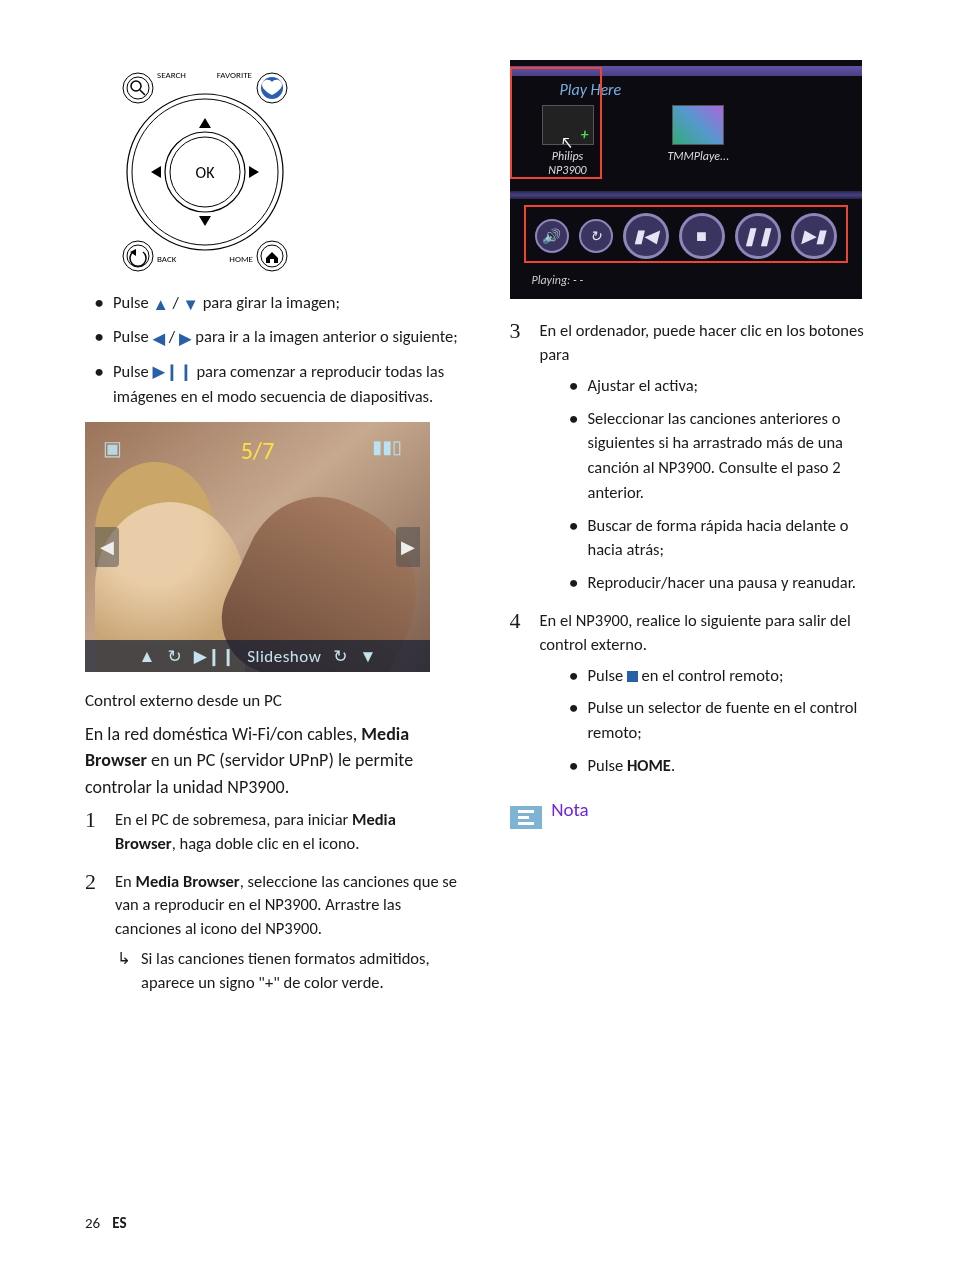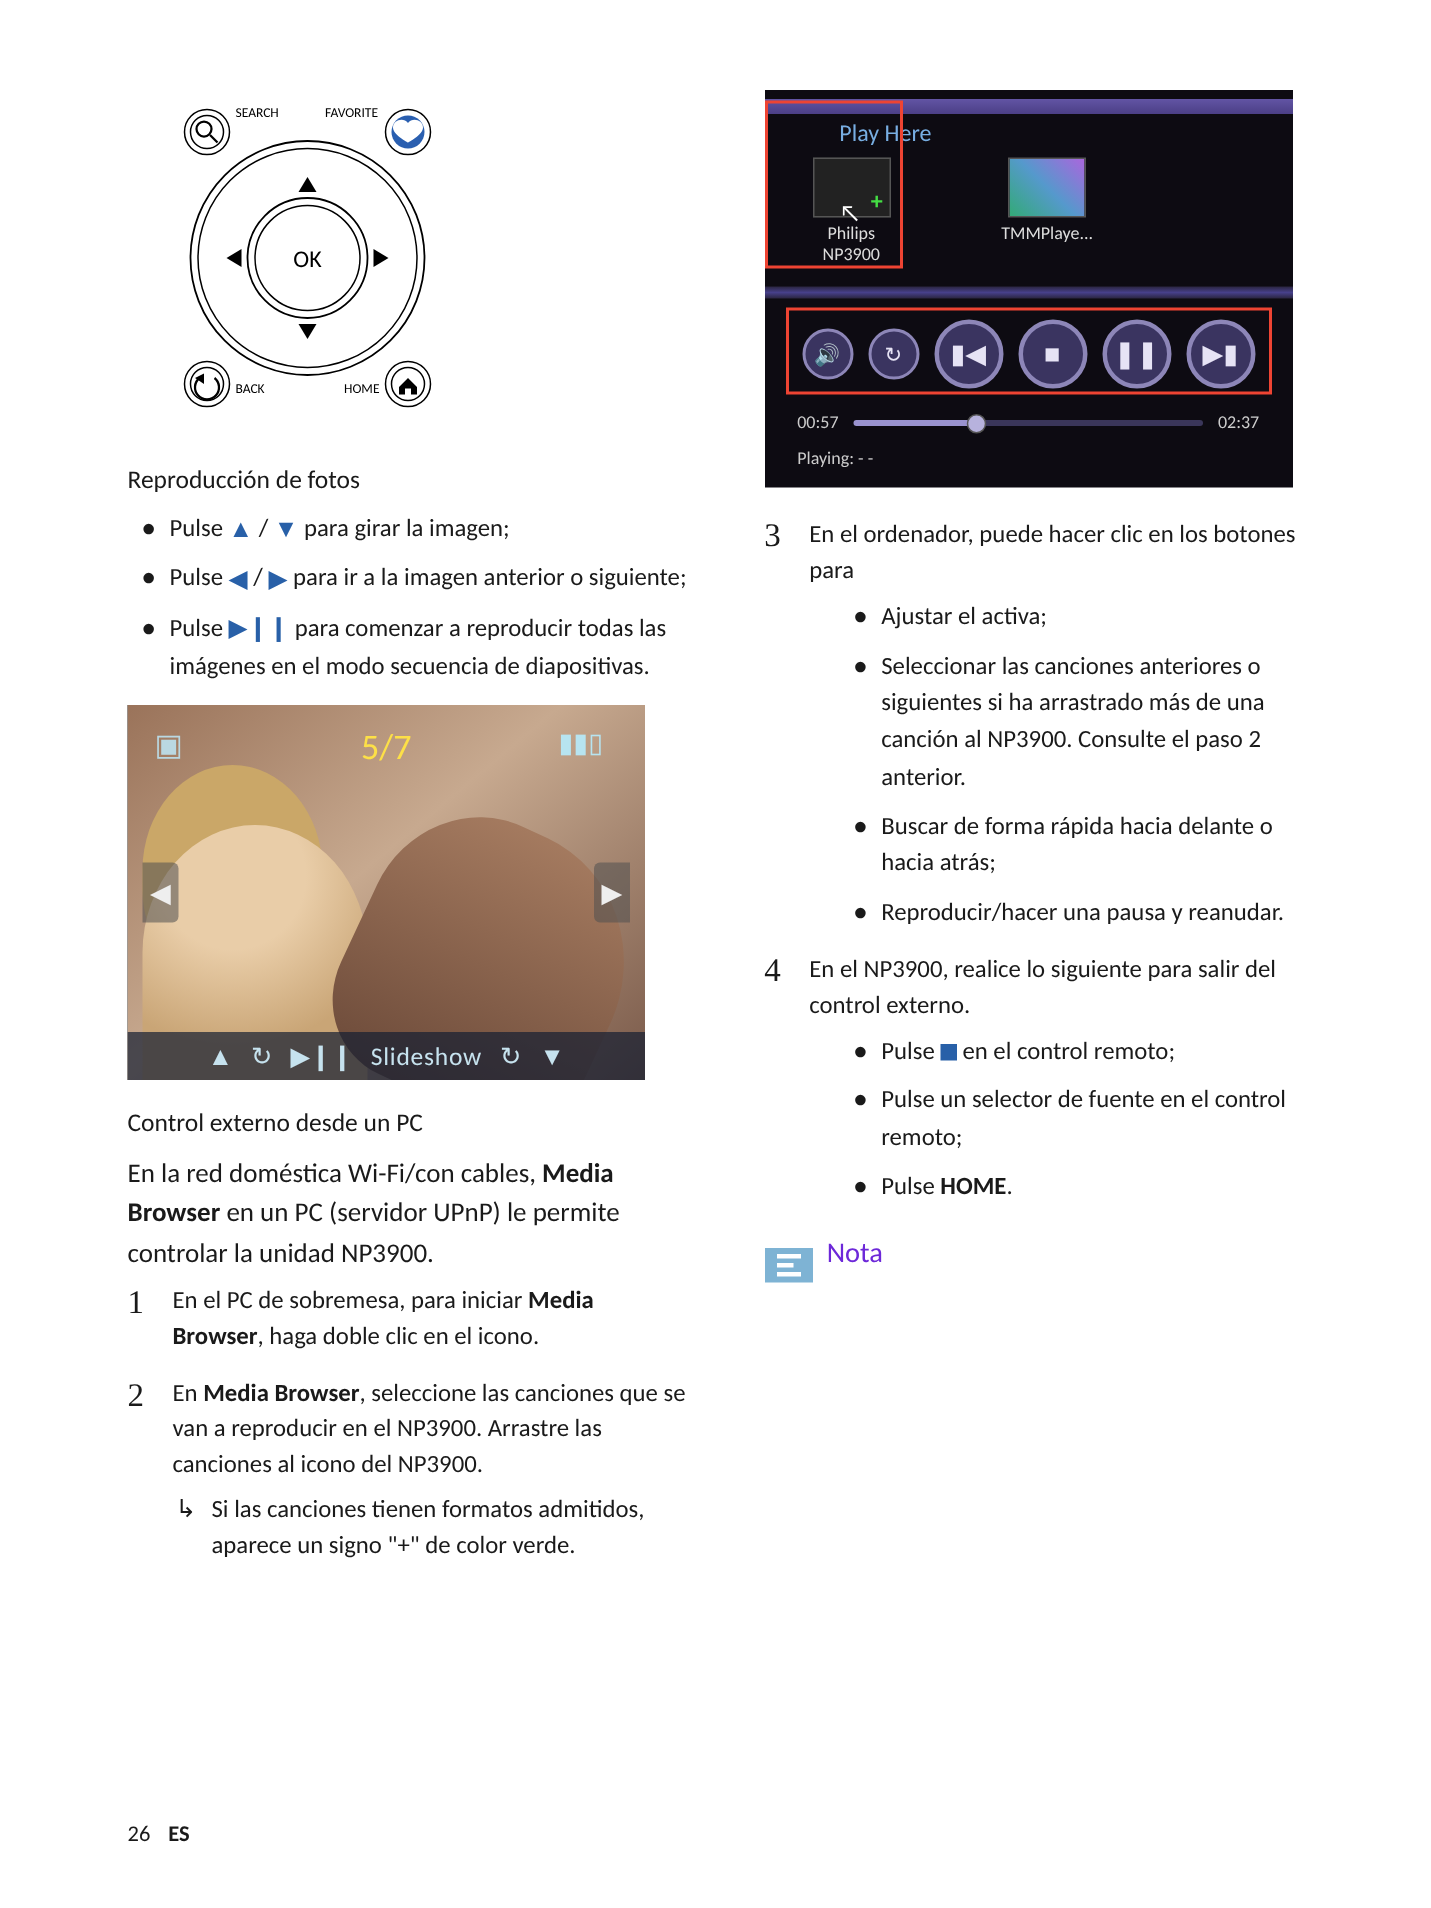--- a/index.html
+++ b/index.html
@@ -44,21 +44,21 @@
   .photo .person2 { left: 150px; bottom: -20px; width: 180px; height: 190px; background: linear-gradient(#a47a5f,#6d4b3a); border-radius: 40% 50% 30% 30%; transform: rotate(25deg);}
   .photo .tab { position: absolute; top: 14px; right: 28px; color: #b7e4f0; font-size: 18px; }
   .photo .counter { position: absolute; top: 14px; left: 50%; transform: translateX(-50%); color: #fde047; font-size: 24px; }
   .photo .topicon { position:absolute; top:14px; left:18px; color:#bad8e2; font-size:20px;}
   .photo .nav-l, .photo .nav-r { position: absolute; top: 50%; transform: translateY(-50%); width: 24px; height: 40px; background: rgba(80,80,80,.55); display:flex; align-items:center; justify-content:center; color:#eee; font-size:18px;}
   .photo .nav-l{ left:10px; border-radius:0 4px 4px 0;} .photo .nav-r{ right:10px; border-radius:4px 0 0 4px;}
   .photo .bottom { position:absolute; bottom:0; left:0; right:0; height:32px; background: rgba(20,30,50,.7); display:flex; align-items:center; justify-content:center; gap:12px; color:#c6e2ee; font-size:17px; }
   .photo .bottom .slbl { letter-spacing:.5px; }
 
   
-  .player { width: 352px; background: #0d0b12; padding: 6px 0 10px 0; margin-bottom: 20px; }
+  .player { width: 352px; background: #0d0b12; padding: 6px 0 10px 0; margin-bottom: 20px; font-style: italic; }
   .player .hdr { height: 10px; background: linear-gradient(#6254a4,#4b3f86); }
   .player .play-here { color:#78aee2; font-size:16px; padding:4px 0 0 50px; font-weight:500;}
   .player .devs { display:flex; gap:70px; padding: 6px 12px 4px 28px; position:relative;}
   .player .dev { width:60px; text-align:center; }
   .player .dev .thumb { width:52px; height:40px; background:#222; border:1px solid #555; margin:0 auto 4px; position:relative; }
   .player .dev .thumb.music::after{ content:"♫"; color:#6cf; position:absolute; right:4px; bottom:2px; font-size:14px;}
   .player .dev .thumb.plus::after{ content:"+"; color:#4d4; position:absolute; right:4px; bottom:0; font-size:16px; font-weight:bold;}
   .player .dev .thumb.art{ background: linear-gradient(45deg,#3a7,#59c,#a6d);}
   .player .dev .lbl { color:#ddd; font-size:12px; }
   .player .redbox1 { position:absolute; left:0; top:-32px; width:92px; height:112px; border:2px solid #e43; }
@@ -127,21 +127,20 @@
         <text x="52" y="202" font-size="9">BACK</text>
       </g>
       <g>
         <circle cx="167" cy="196" r="15" fill="none" stroke="#000"></circle>
           <circle cx="167" cy="196" r="11" fill="none" stroke="#000"></circle>
         <path d="M161 198 l6 -6 l6 6 v5 h-4 v-4 h-4 v4 h-4 z" fill="#000"></path>
         <text x="148" y="202" font-size="9" text-anchor="end">HOME</text>
       </g>
     </svg>
 
-    <div class="section-head">Reproducción de fotos</div>
     <ul class="bullets">
       <li><span>Pulse </span><span class="tri-icon inline-blue">▲</span> / <span class="tri-icon inline-blue">▼</span><span> para girar la imagen;</span></li>
       <li><span>Pulse </span><span class="tri-icon inline-blue">◀</span> / <span class="tri-icon inline-blue">▶</span><span> para ir a la imagen anterior o siguiente;</span></li>
       <li><span>Pulse </span><span class="inline-blue">▶❙❙</span><span> para comenzar a reproducir todas las imágenes en el modo secuencia de diapositivas.</span></li>
     </ul>
 
     <div class="photo">
       <div class="shape bg1"></div>
       <div class="shape hair1"></div>
       <div class="shape person1"></div>
@@ -196,25 +195,20 @@
       <div class="sep"></div>
       <div class="ctrls">
         <div class="redbox2"></div>
         <div class="cbtn">🔊</div>
         <div class="cbtn">↻</div>
         <div class="cbtn big">▮◀</div>
         <div class="cbtn big">■</div>
         <div class="cbtn big">❚❚</div>
         <div class="cbtn big">▶▮</div>
       </div>
-      <div class="timebar">
-        <span>00:57</span>
-        <div class="track"></div>
-        <span>02:37</span>
-      </div>
       <div class="status">Playing:  - -</div>
     </div>
 
     <ol class="steps" start="3">
       <li><span class="num">3</span>
         <span>En el ordenador, puede hacer clic en los botones para</span>
         <ul class="bullets nested">
           <li>Ajustar el activa;</li>
           <li>Seleccionar las canciones anteriores o siguientes si ha arrastrado más de una canción al NP3900. Consulte el paso 2 anterior.</li>
           <li>Buscar de forma rápida hacia delante o hacia atrás;</li>

